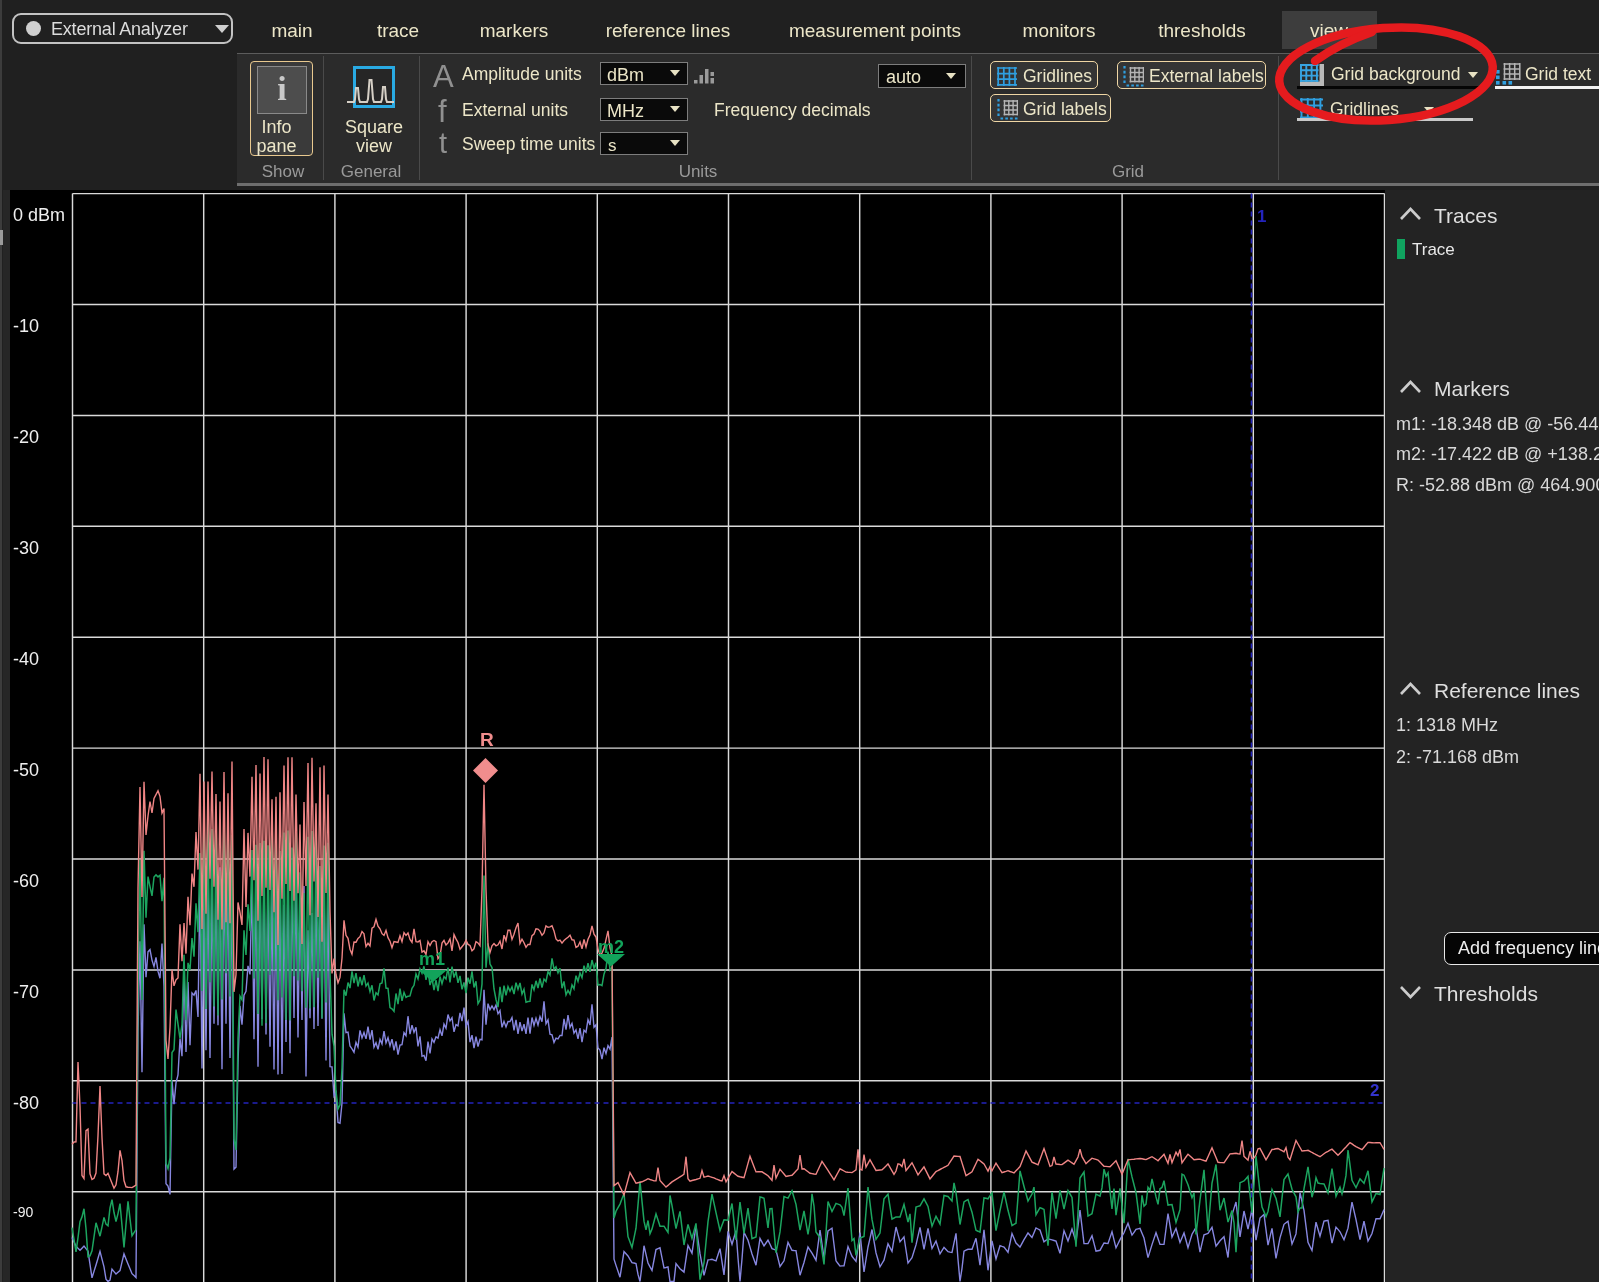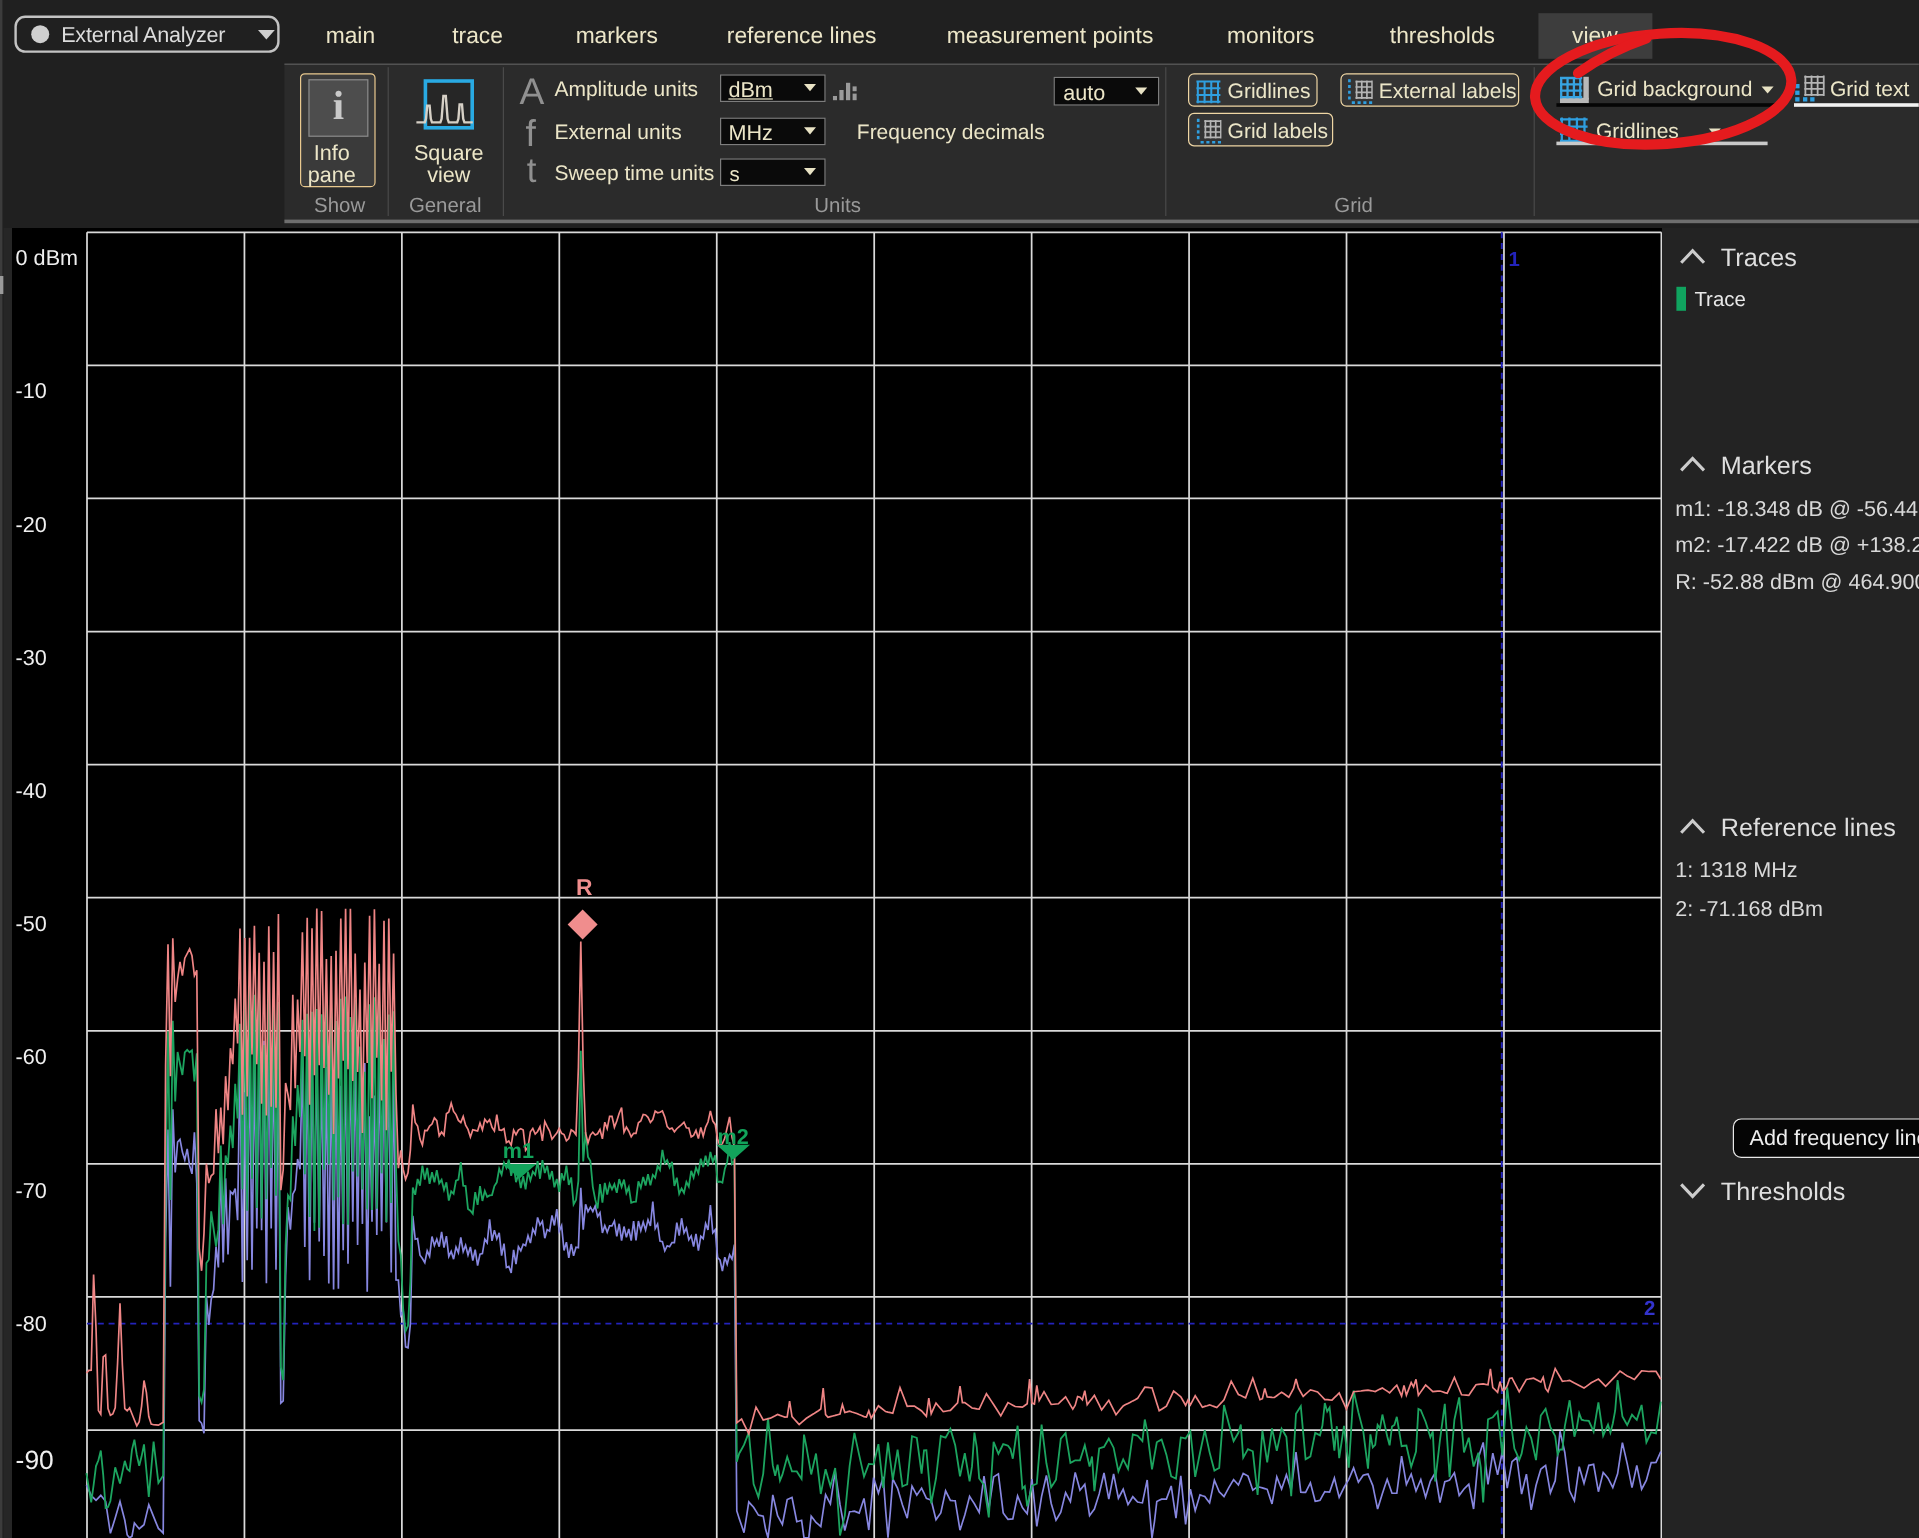--- a/index.html
+++ b/index.html
@@ -55,21 +55,21 @@
 </svg>
 <div class="abs cream" style="left:340px;top:118px;width:68px;text-align:center;font-size:18px;line-height:19px;">Square<br>view</div>
 
 <div class="abs" style="left:433px;top:59px;width:26px;height:28px;color:#909090;font-size:31px;font-weight:400;">A</div>
 <div class="abs" style="left:438px;top:94px;color:#909090;font-size:31px;">f</div>
 <div class="abs" style="left:439px;top:127px;color:#909090;font-size:29px;">t</div>
 <div class="abs cream" style="left:462px;top:64px;font-size:17.5px;">Amplitude units</div>
 <div class="abs cream" style="left:462px;top:100px;font-size:17.5px;">External units</div>
 <div class="abs cream" style="left:462px;top:134px;font-size:17.5px;">Sweep time units</div>
 <div class="abs" style="left:600px;top:62px;width:88px;height:23px;background:#0a0a0a;border:1px solid #7d7d7d"></div>
-<div class="abs cream" style="left:607px;top:65px;font-size:18px;text-decoration:underline;">dBm</div>
+<div class="abs cream" style="left:607px;top:65px;font-size:18px;">dBm</div>
 <div class="abs" style="left:670px;top:70px;width:0;height:0;border-left:5px solid transparent;border-right:5px solid transparent;border-top:6px solid #e8e2c4"></div>
 <div class="abs" style="left:600px;top:98px;width:88px;height:23px;background:#0a0a0a;border:1px solid #7d7d7d"></div>
 <div class="abs cream" style="left:607px;top:101px;font-size:18px;">MHz</div>
 <div class="abs" style="left:670px;top:106px;width:0;height:0;border-left:5px solid transparent;border-right:5px solid transparent;border-top:6px solid #e8e2c4"></div>
 <div class="abs" style="left:600px;top:132px;width:88px;height:23px;background:#0a0a0a;border:1px solid #7d7d7d"></div>
 <div class="abs cream" style="left:608px;top:136px;font-size:17px;">s</div>
 <div class="abs" style="left:670px;top:140px;width:0;height:0;border-left:5px solid transparent;border-right:5px solid transparent;border-top:6px solid #e8e2c4"></div>
 
 <svg class="abs" style="left:694px;top:66px" width="20" height="20" viewBox="0 0 20 20">
   <g fill="#9a9a9a">
@@ -198,21 +198,21 @@
 
 <div class="abs" style="left:13px;top:205px;font-size:18px;color:#efefef">0 dBm</div>
 <div class="abs" style="left:13px;top:316px;font-size:18px;color:#efefef">-10</div>
 <div class="abs" style="left:13px;top:427px;font-size:18px;color:#efefef">-20</div>
 <div class="abs" style="left:13px;top:538px;font-size:18px;color:#efefef">-30</div>
 <div class="abs" style="left:13px;top:649px;font-size:18px;color:#efefef">-40</div>
 <div class="abs" style="left:13px;top:760px;font-size:18px;color:#efefef">-50</div>
 <div class="abs" style="left:13px;top:871px;font-size:18px;color:#efefef">-60</div>
 <div class="abs" style="left:13px;top:982px;font-size:18px;color:#efefef">-70</div>
 <div class="abs" style="left:13px;top:1093px;font-size:18px;color:#efefef">-80</div>
-<div class="abs" style="left:13px;top:1204px;font-size:22px;color:#efefef">-90</div>
+<div class="abs" style="left:13px;top:1204px;font-size:14px;color:#efefef">-90</div>
 
 <div class="abs" style="left:1385px;top:190px;width:214px;height:1092px;background:#232323"></div>
 <svg class="abs" style="left:1399px;top:206px" width="23" height="15" viewBox="0 0 23 15">
     <path d="M2 13 L11.5 3 L21 13" fill="none" stroke="#cccccc" stroke-width="2.6"></path>
   </svg>
 <div class="abs" style="left:1434px;top:204px;font-size:21px;color:#dedede">Traces</div>
 <div class="abs" style="left:1397px;top:239px;width:8px;height:20px;background:#10a35f"></div>
 <div class="abs" style="left:1412px;top:240px;font-size:17px;color:#e8e8e8">Trace</div>
 
 <svg class="abs" style="left:1399px;top:379px" width="23" height="15" viewBox="0 0 23 15">

